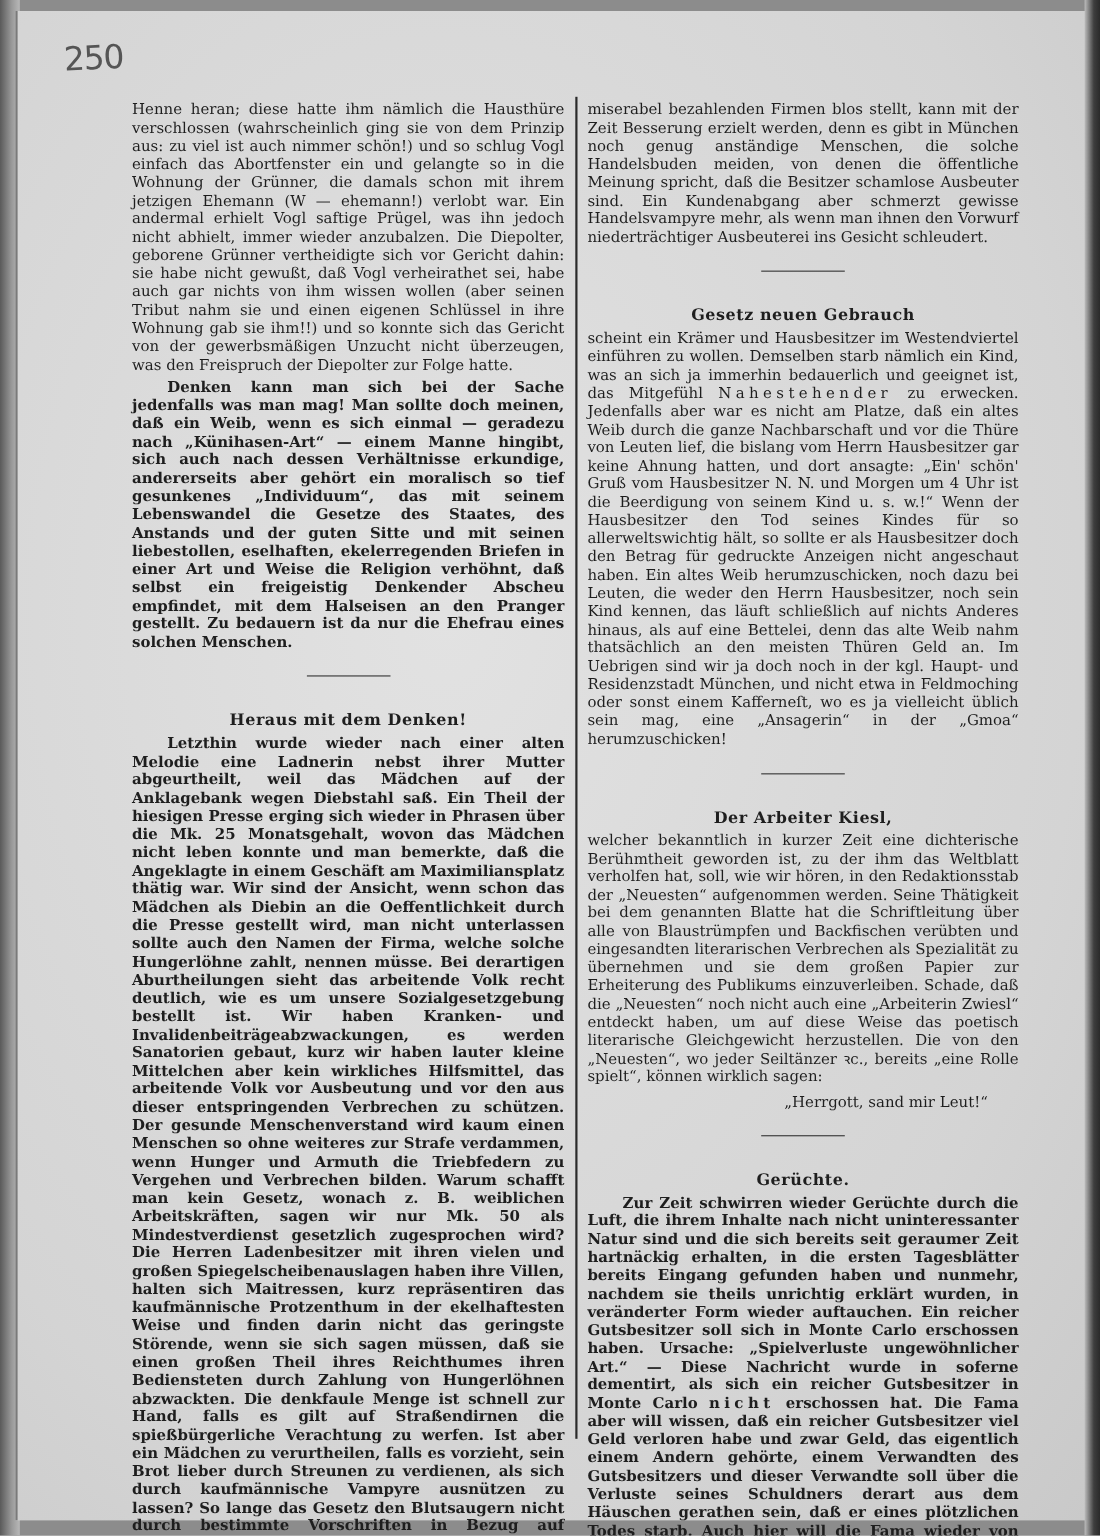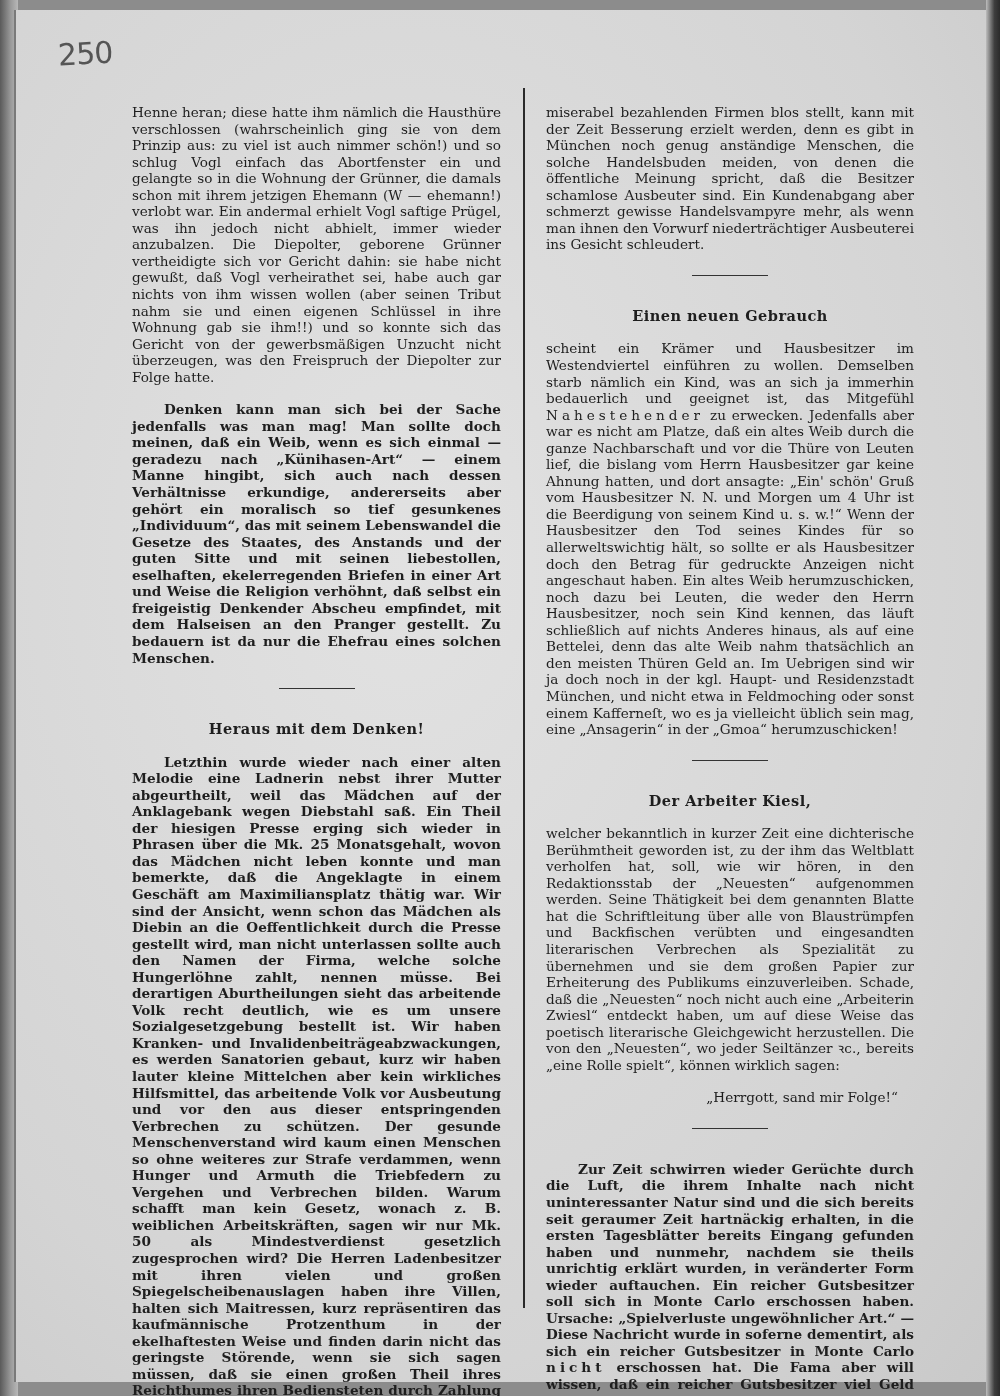--- a/index.html
+++ b/index.html
@@ -30,21 +30,21 @@
     .column {
       position: absolute; top: 88px;
       font-family: "DejaVu Serif", serif; font-size: 13.6px; line-height: 16.55px;
       color: #1e1e1e; text-align: justify;
     }
     .col-left { left: 116px; width: 401px; }
     .col-right { left: 530px; width: 400px; }
     .col-divider {
       position: absolute; left: 523px; top: 88px; width: 2px; height: 1220px; background: #2a2a2a;
     }
-    p { margin: 16px; }
+    p { margin: 4px; }
     .indent { text-indent: 32px; font-weight: bold; }
     .heading {
       text-align: center; font-weight: bold; font-size: 14.5px; letter-spacing: 0.5px;
       margin: 0;
     }
     .rule {
       width: 76px; height: 1px; background: #333; margin: 22px auto 32px auto;
     }
     .spaced { letter-spacing: 4px; }
     .quote-line { text-align: right; padding-right: 32px; margin: 6px 0; }
@@ -64,21 +64,22 @@
   <div class="rule"></div>
   <h2 class="heading">Heraus mit dem Denken!</h2>
   <p class="indent">Letzthin wurde wieder nach einer alten Melodie eine Ladnerin nebst ihrer Mutter abgeurtheilt, weil das Mädchen auf der Anklagebank wegen Diebstahl saß. Ein Theil der hiesigen Presse erging sich wieder in Phrasen über die Mk. 25 Monatsgehalt, wovon das Mädchen nicht leben konnte und man bemerkte, daß die Angeklagte in einem Geschäft am Maximiliansplatz thätig war. Wir sind der Ansicht, wenn schon das Mädchen als Diebin an die Oeffentlichkeit durch die Presse gestellt wird, man nicht unterlassen sollte auch den Namen der Firma, welche solche Hungerlöhne zahlt, nennen müsse. Bei derartigen Aburtheilungen sieht das arbeitende Volk recht deutlich, wie es um unsere Sozialgesetzgebung bestellt ist. Wir haben Kranken- und Invalidenbeiträgeabzwackungen, es werden Sanatorien gebaut, kurz wir haben lauter kleine Mittelchen aber kein wirkliches Hilfsmittel, das arbeitende Volk vor Ausbeutung und vor den aus dieser entspringenden Verbrechen zu schützen. Der gesunde Menschenverstand wird kaum einen Menschen so ohne weiteres zur Strafe verdammen, wenn Hunger und Armuth die Triebfedern zu Vergehen und Verbrechen bilden. Warum schafft man kein Gesetz, wonach z. B. weiblichen Arbeitskräften, sagen wir nur Mk. 50 als Mindestverdienst gesetzlich zugesprochen wird? Die Herren Ladenbesitzer mit ihren vielen und großen Spiegelscheibenauslagen haben ihre Villen, halten sich Maitressen, kurz repräsentiren das kaufmännische Protzenthum in der ekelhaftesten Weise und finden darin nicht das geringste Störende, wenn sie sich sagen müssen, daß sie einen großen Theil ihres Reichthumes ihren Bediensteten durch Zahlung von Hungerlöhnen abzwackten. Die denkfaule Menge ist schnell zur Hand, falls es gilt auf Straßendirnen die spießbürgerliche Verachtung zu werfen. Ist aber ein Mädchen zu verurtheilen, falls es vorzieht, sein Brot lieber durch Streunen zu verdienen, als sich durch kaufmännische Vampyre ausnützen zu lassen? So lange das Gesetz den Blutsaugern nicht durch bestimmte Vorschriften in Bezug auf Entlohnung an den Leib rückt, so lange werden Verbrechen, die aus Nahrungssorgen begangen werden, auf ihrer unheimlichen Höhe bleiben. Die Prostitution aber erhält unter den obwaltenden Umständen einen immer breiteren Zuwachs von schlechtsalirten Ladnerinnen. Was nun die Presse anlangt, welche in Angst, daß sie bei dem oder jenem Ausbeuter vielleicht ein Inserat verliert, den Namen verschweigt, so macht auch sie sich indirekt des Vorschubes der Ausbeuterei schuldig. Nur wenn die Presse einmüthig die</p>
 </div>
 
 <div class="col-divider"></div>
 
 <div class="column col-right">
   <p>miserabel bezahlenden Firmen blos stellt, kann mit der Zeit Besserung erzielt werden, denn es gibt in München noch genug anständige Menschen, die solche Handelsbuden meiden, von denen die öffentliche Meinung spricht, daß die Besitzer schamlose Ausbeuter sind. Ein Kundenabgang aber schmerzt gewisse Handelsvampyre mehr, als wenn man ihnen den Vorwurf niederträchtiger Ausbeuterei ins Gesicht schleudert.</p>
   <div class="rule"></div>
-  <h2 class="heading">Einen neuen Gebrauch</h2>
+  <h2 class="heading">Gesetz neuen Gebrauch</h2>
   <p><span>scheint ein Krämer und Hausbesitzer im Westendviertel einführen zu wollen. Demselben starb nämlich ein Kind, was an sich ja immerhin bedauerlich und geeignet ist, das Mitgefühl</span> <span class="spaced">Nahestehender</span> <span>zu erwecken. Jedenfalls aber war es nicht am Platze, daß ein altes Weib durch die ganze Nachbarschaft und vor die Thüre von Leuten lief, die bislang vom Herrn Hausbesitzer gar keine Ahnung hatten, und dort ansagte: „Ein' schön' Gruß vom Hausbesitzer N. N. und Morgen um 4 Uhr ist die Beerdigung von seinem Kind u. s. w.!“ Wenn der Hausbesitzer den Tod seines Kindes für so allerweltswichtig hält, so sollte er als Hausbesitzer doch den Betrag für gedruckte Anzeigen nicht angeschaut haben. Ein altes Weib herumzuschicken, noch dazu bei Leuten, die weder den Herrn Hausbesitzer, noch sein Kind kennen, das läuft schließlich auf nichts Anderes hinaus, als auf eine Bettelei, denn das alte Weib nahm thatsächlich an den meisten Thüren Geld an. Im Uebrigen sind wir ja doch noch in der kgl. Haupt- und Residenzstadt München, und nicht etwa in Feldmoching oder sonst einem Kafferneſt, wo es ja vielleicht üblich sein mag, eine „Ansagerin“ in der „Gmoa“ herumzuschicken!</span></p>
   <div class="rule"></div>
   <h2 class="heading">Der Arbeiter Kiesl,</h2>
   <p>welcher bekanntlich in kurzer Zeit eine dichterische Berühmtheit geworden ist, zu der ihm das Weltblatt verholfen hat, soll, wie wir hören, in den Redaktionsstab der „Neuesten“ aufgenommen werden. Seine Thätigkeit bei dem genannten Blatte hat die Schriftleitung über alle von Blaustrümpfen und Backfischen verübten und eingesandten literarischen Verbrechen als Spezialität zu übernehmen und sie dem großen Papier zur Erheiterung des Publikums einzuverleiben. Schade, daß die „Neuesten“ noch nicht auch eine „Arbeiterin Zwiesl“ entdeckt haben, um auf diese Weise das poetisch literarische Gleichgewicht herzustellen. Die von den „Neuesten“, wo jeder Seiltänzer ꝛc., bereits „eine Rolle spielt“, können wirklich sagen:</p>
-  <p class="quote-line">„Herrgott, sand mir Folge!“</p>
+  <p class="quote-line">„Herrgott, sand mir Leut!“</p>
   <div class="rule"></div>
+  <h2 class="heading">Gerüchte.</h2>
   <p class="indent"><span>Zur Zeit schwirren wieder Gerüchte durch die Luft, die ihrem Inhalte nach nicht uninteressanter Natur sind und die sich bereits seit geraumer Zeit hartnäckig erhalten, in die ersten Tagesblätter bereits Eingang gefunden haben und nunmehr, nachdem sie theils unrichtig erklärt wurden, in veränderter Form wieder auftauchen. Ein reicher Gutsbesitzer soll sich in Monte Carlo erschossen haben. Ursache: „Spielverluste ungewöhnlicher Art.“ — Diese Nachricht wurde in soferne dementirt, als sich ein reicher Gutsbesitzer in Monte Carlo</span> <span class="spaced">nicht</span> <span>erschossen hat. Die Fama aber will wissen, daß ein reicher Gutsbesitzer viel Geld verloren habe und zwar Geld, das eigentlich einem Andern gehörte, einem Verwandten des Gutsbesitzers und dieser Verwandte soll über die Verluste seines Schuldners derart aus dem Häuschen gerathen sein, daß er eines plötzlichen Todes starb. Auch hier will die Fama wieder von einem Selbstmord durch Gift wissen. — — — Ein anderes Gerücht will von der Verhaftung eines auswärtigen Blaublütigen, wegen Sittlichkeitsvergehen wissen. Was an all den Ge-</span></p>
 </div>
 
 </body></html>

